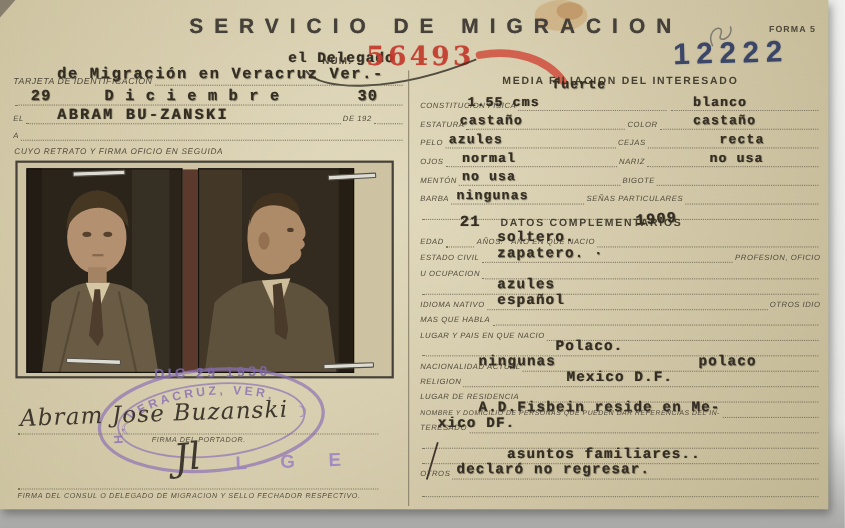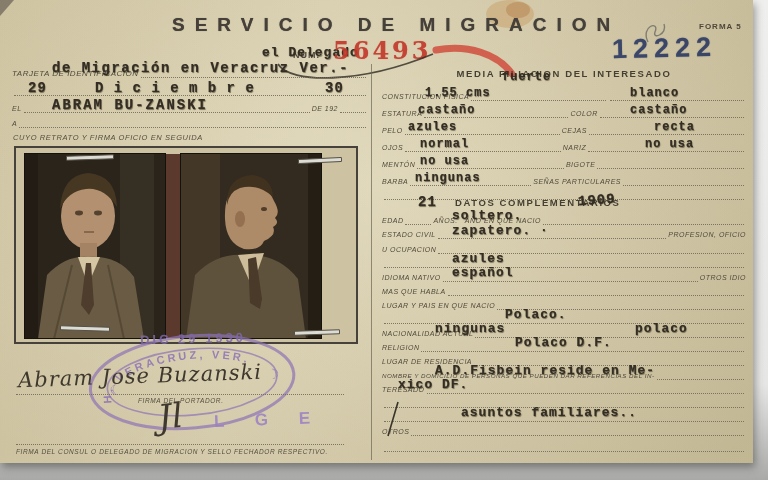--- a/index.html
+++ b/index.html
@@ -290,21 +290,21 @@
     <span class="lbl">NACIONALIDAD ACTUAL</span>
     <span class="dots"></span>
   </div>
   <div class="t t13 abs" style="left:435px;top:321px">ningunas</div>
   <div class="t t13 abs" style="left:635px;top:321px">polaco</div>
 
   <div class="frow" style="left:382px;top:341px;width:364px">
     <span class="lbl">RELIGION</span>
     <span class="dots"></span>
   </div>
-  <div class="t t13 abs" style="left:515px;top:335px">Polaco D.F.</div>
+  <div class="t t13 abs" style="left:515px;top:335px">Mexico D.F.</div>
 
   <div class="frow" style="left:382px;top:355px;width:364px">
     <span class="lbl">LUGAR DE RESIDENCIA</span>
     <span class="dots"></span>
   </div>
 
   <div class="frow" style="left:382px;top:369px;width:364px">
     <span class="lbl" style="font-size:6.2px">NOMBRE Y DOMICILIO DE PERSONAS QUE PUEDEN DAR REFERENCIAS DEL IN-</span>
     <span class="dots"></span>
   </div>
@@ -326,18 +326,19 @@
 
   <div class="frow" style="left:382px;top:411px;width:364px">
     <span class="dots"></span>
   </div>
   <div class="t t13 abs" style="left:461px;top:405px">asuntos familiares..</div>
 
   <div class="frow" style="left:382px;top:425px;width:364px">
     <span class="lbl">OTROS</span>
     <span class="dots"></span>
   </div>
+  <div class="t t13 abs" style="left:415px;top:419px">declaró no regresar.</div>
 
   <div class="frow" style="left:382px;top:441px;width:364px">
     <span class="dots"></span>
   </div>
 
 </div>
 
 </body></html>

